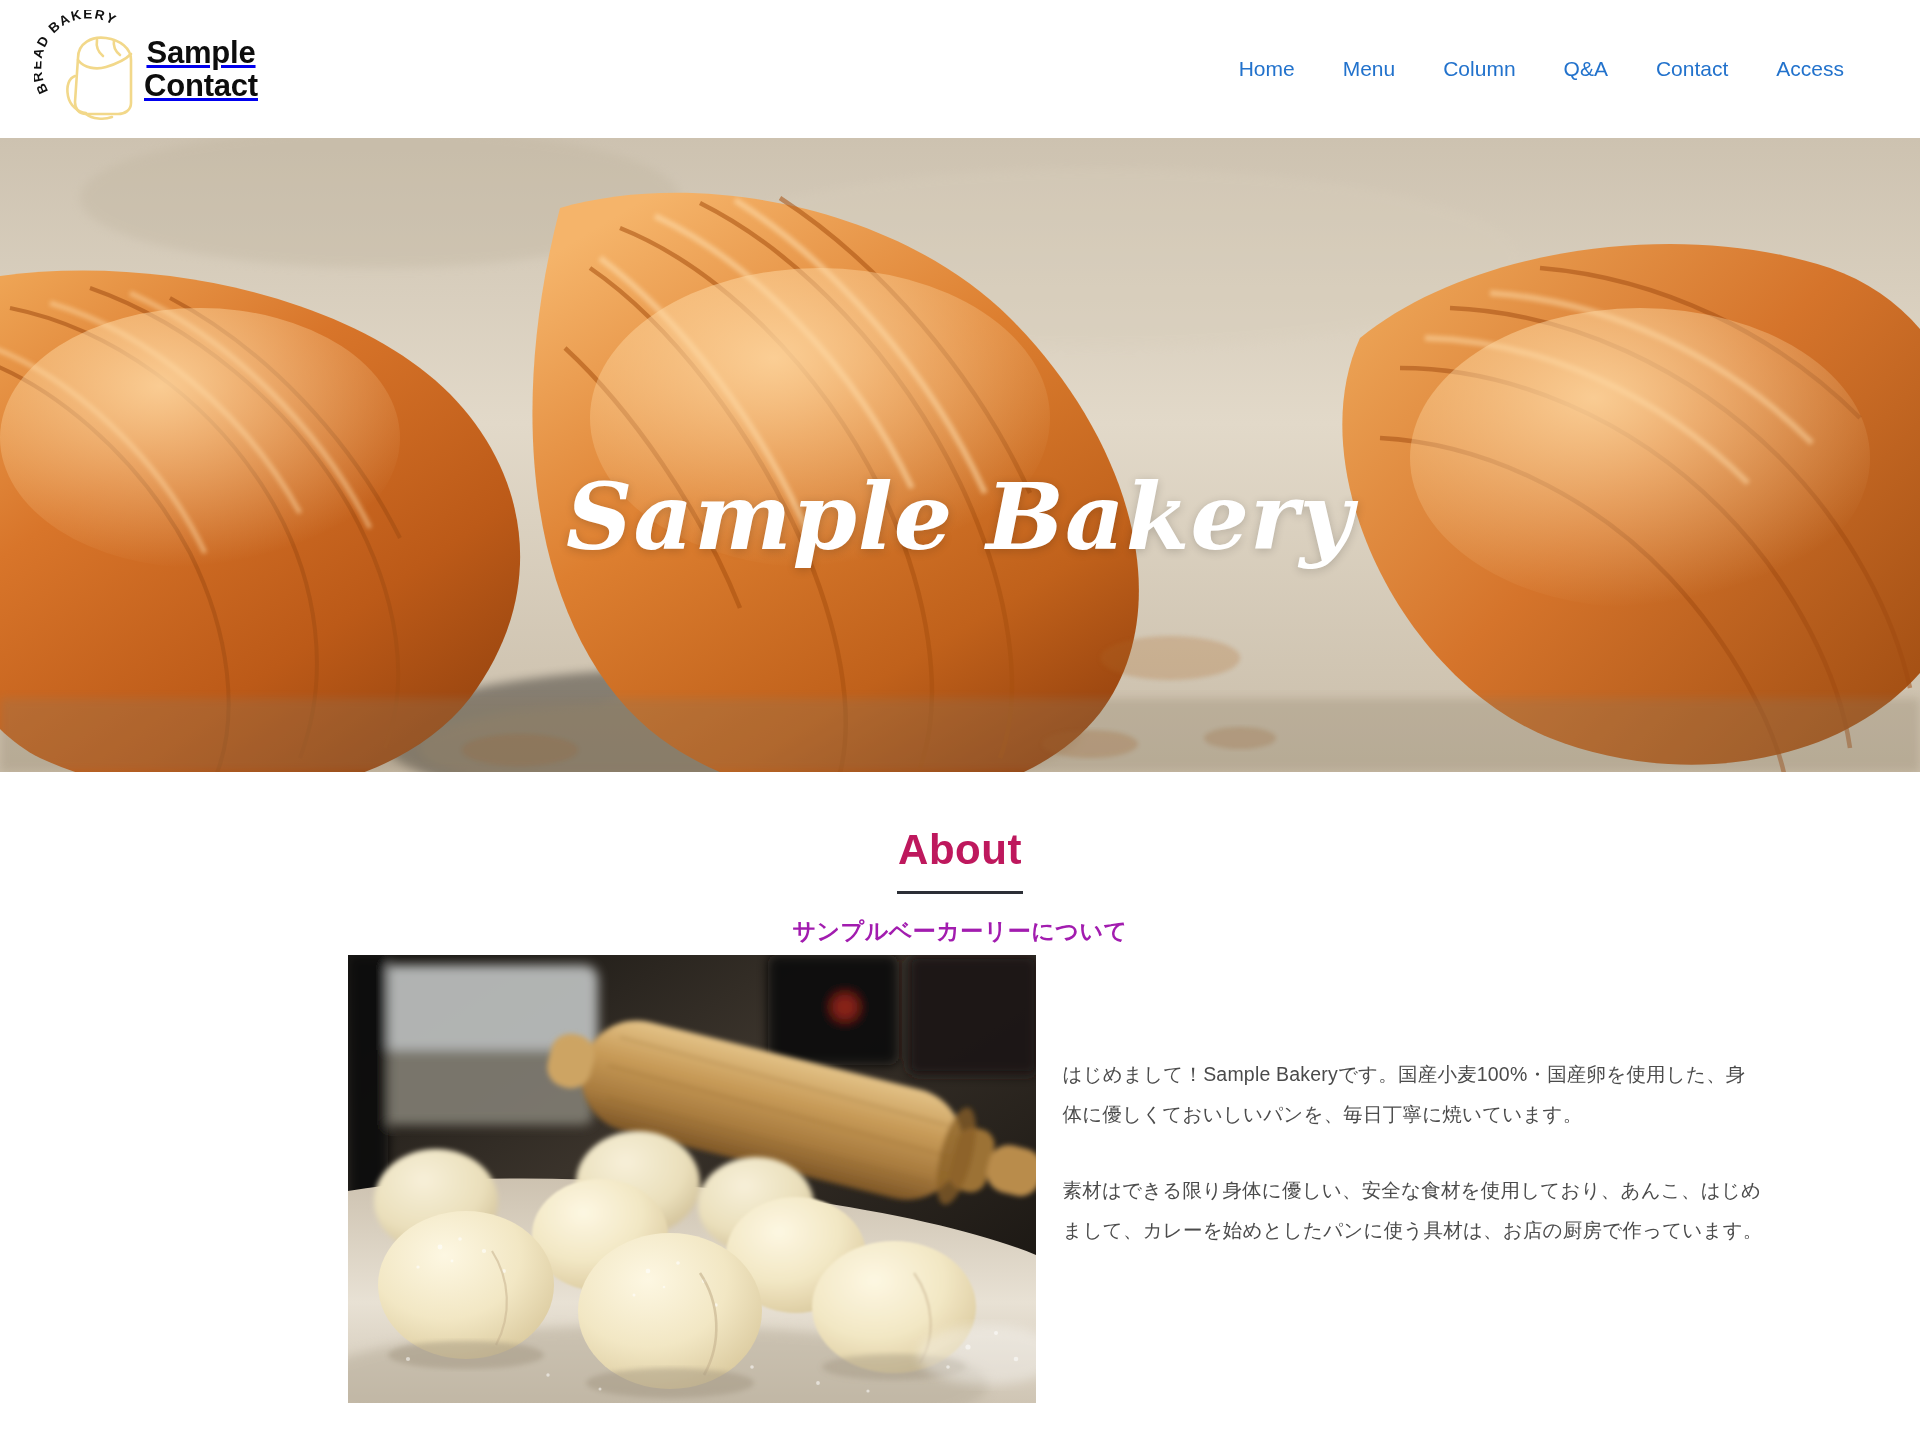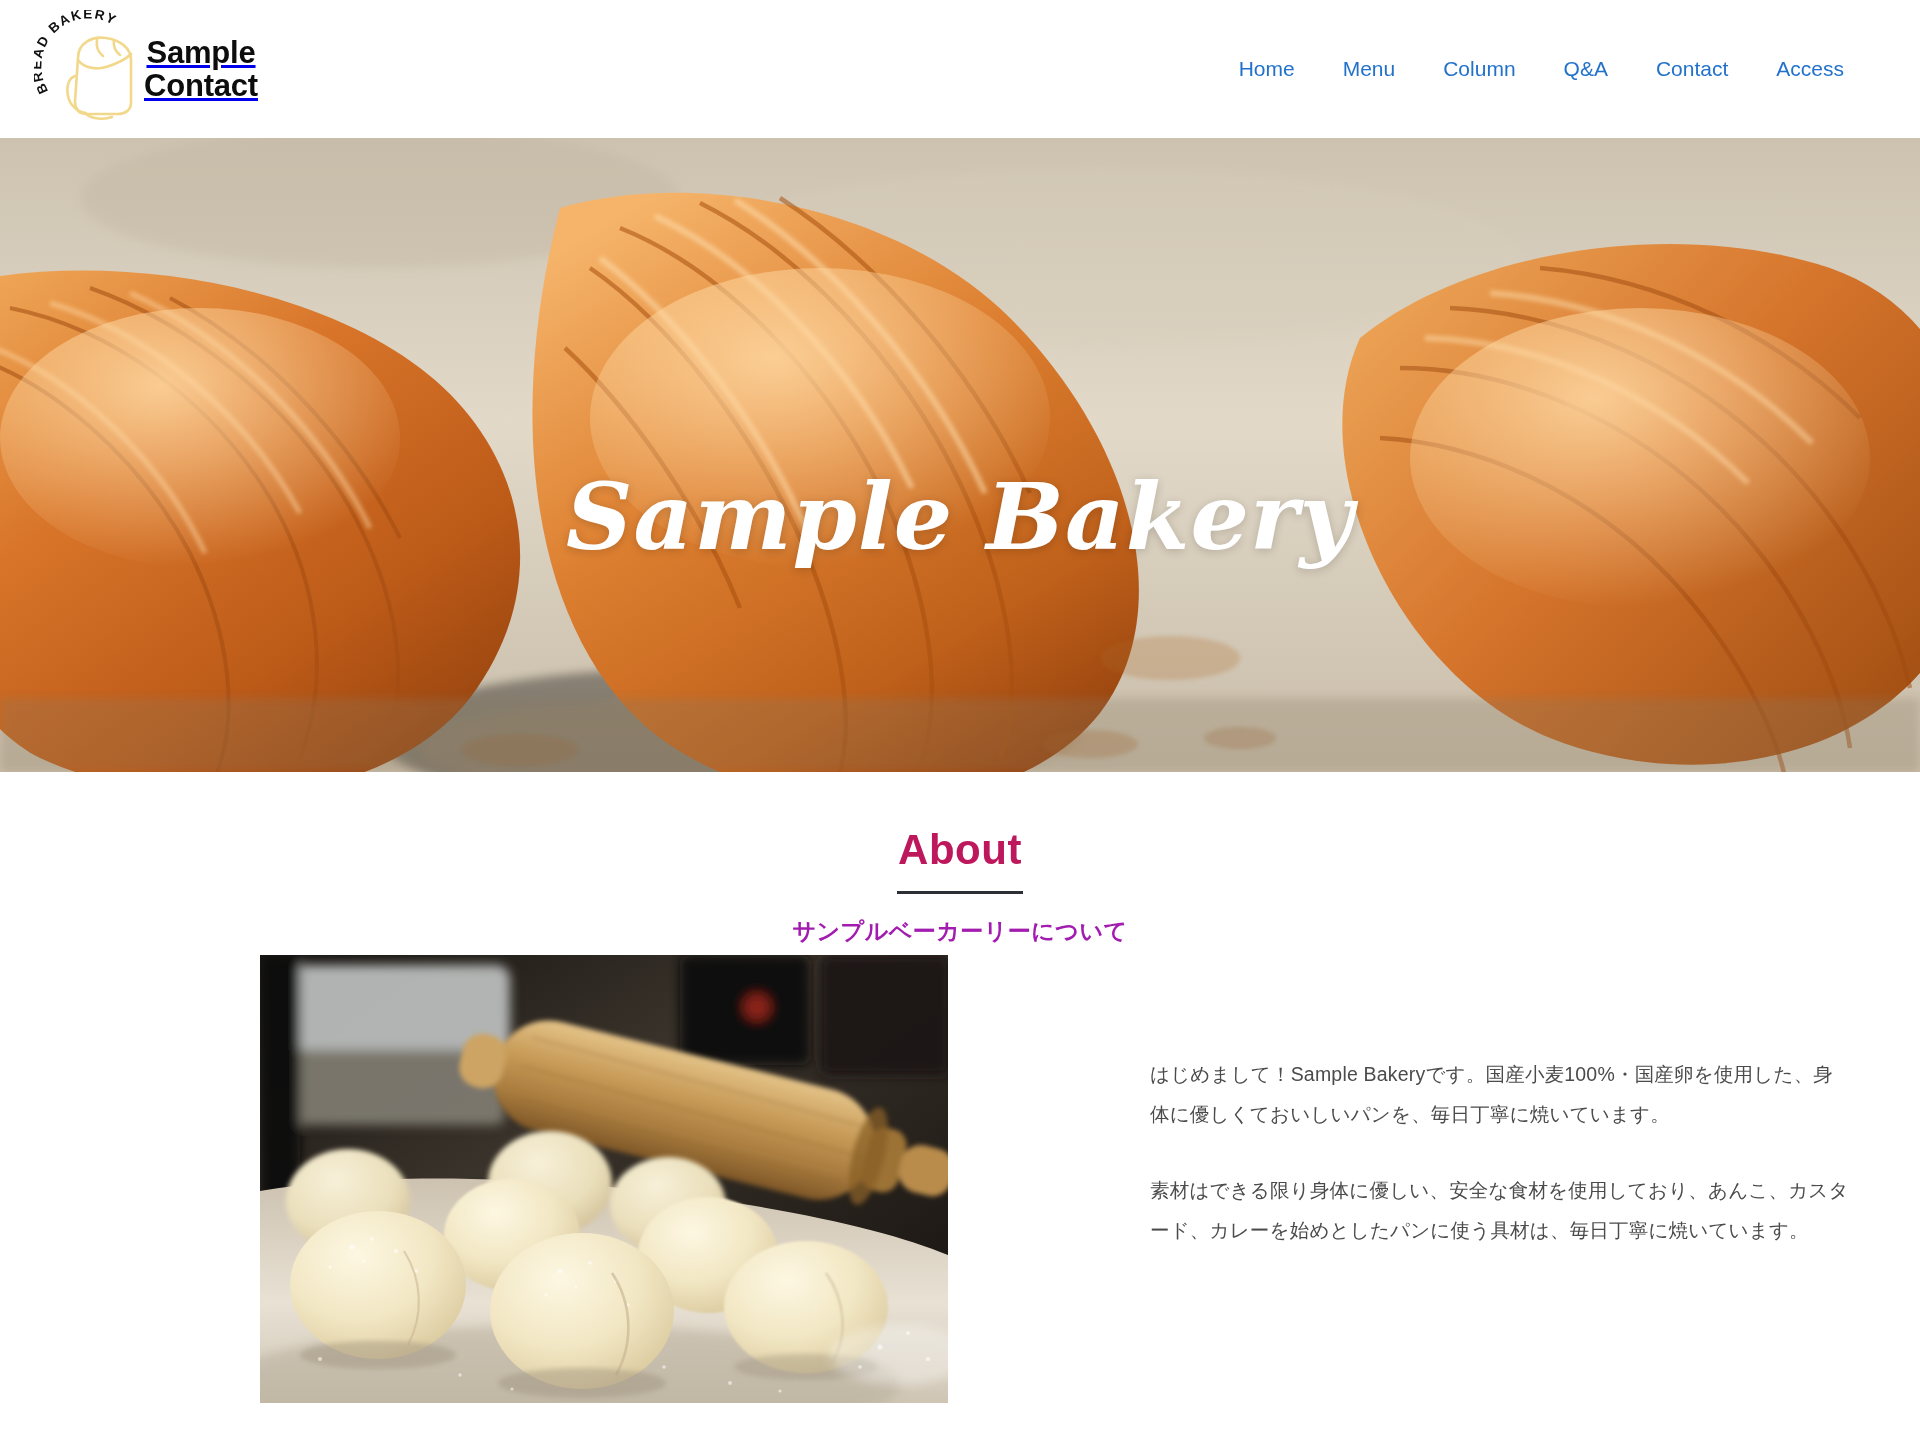--- a/index.html
+++ b/index.html
@@ -90,21 +90,21 @@
     font-size:23px;
     font-weight:700;
     color:#a21caf;
     letter-spacing:.5px;
   }
 
   .about-body{
     position:absolute; top:183px; left:0;
     width:1850px;
     display:flex;
-    justify-content:space-between;
+    justify-content:center;
   }
   .about-figure{
     width:688px; height:448px;
     margin-left:260px;
     flex:0 0 688px;
     overflow:hidden;
     position:relative;
   }
   .about-figure svg{ display:block; width:100%; height:100%; }
 
@@ -410,17 +410,17 @@
             <circle cx="404" cy="412" r="1.8"></circle>
         </g>
         <g opacity="0.35" filter="url(#blurA)">
           <ellipse cx="640" cy="400" rx="70" ry="30" fill="#ffffff"></ellipse>
         </g>
       </svg>
     </figure>
 
     <div class="about-text">
       <p class="about-para">はじめまして！Sample Bakeryです。国産小麦100%・国産卵を使用した、身体に優しくておいしいパンを、毎日丁寧に焼いています。</p>
-      <p class="about-para">素材はできる限り身体に優しい、安全な食材を使用しており、あんこ、カスタード、カレーを始めとしたパンに使う具材は、毎日丁寧に焼いています。</p>
+      <p class="about-para">素材はできる限り身体に優しい、安全な食材を使用しており、あんこ、はじめまして、カレーを始めとしたパンに使う具材は、お店の厨房で作っています。</p>
     </div>
 
   </div>
 </section>
 
 </body></html>

